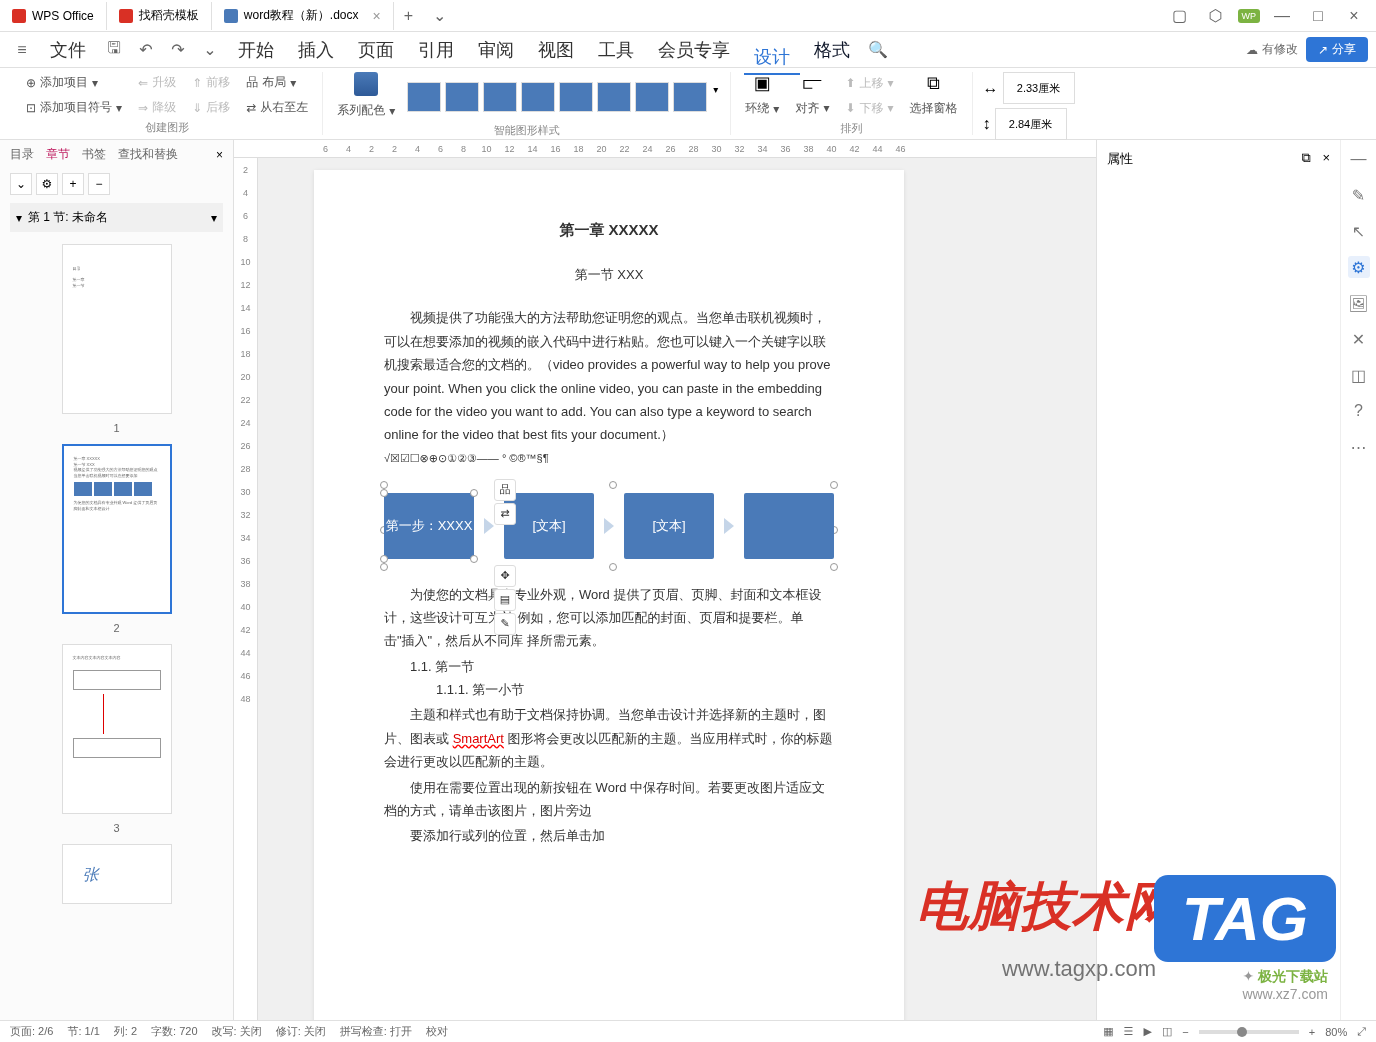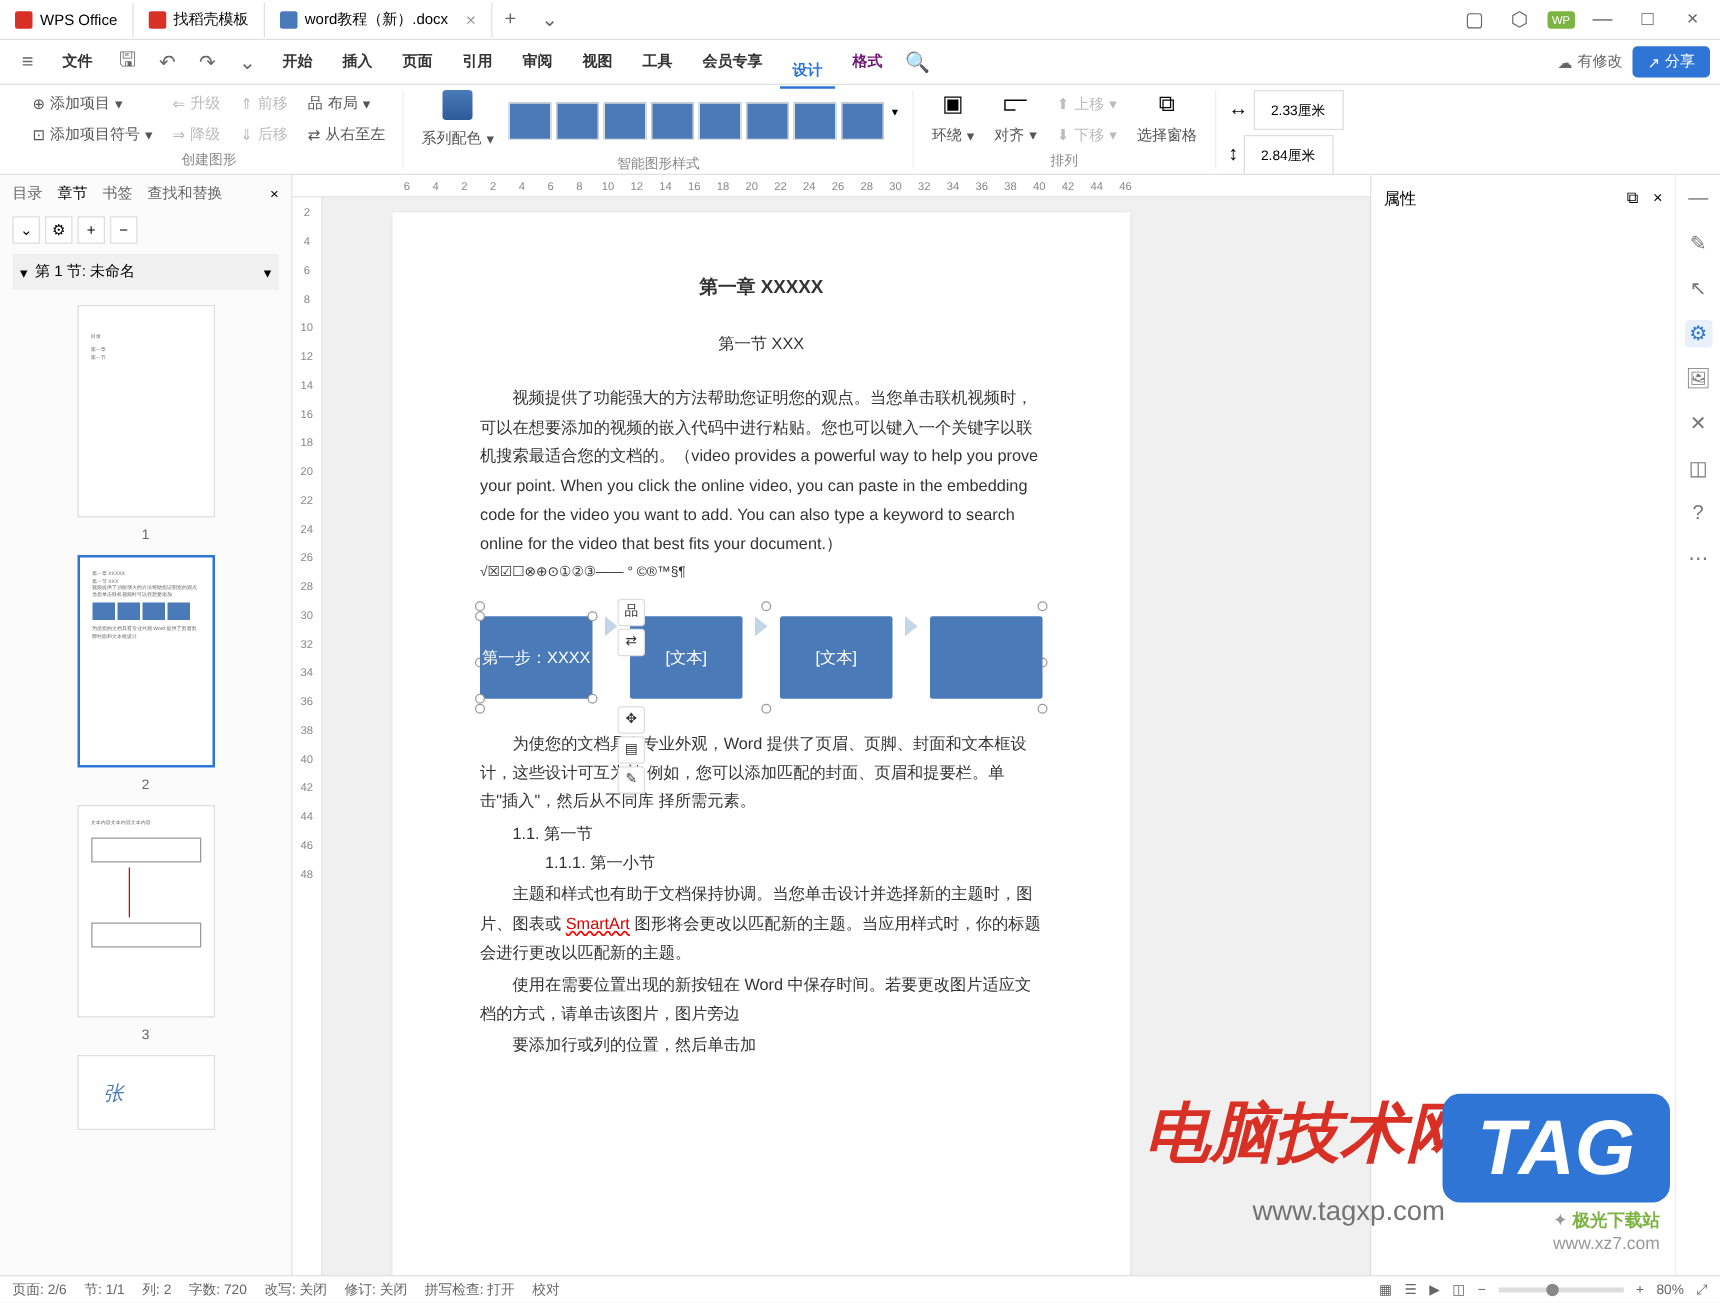--- a/index.html
+++ b/index.html
@@ -15,23 +15,23 @@
 .word-icon { background: #4a7ab8; border-radius: 2px; }
 .tab-close { margin-left: 8px; color: #999; font-size: 14px; }
 .tab-add { padding: 0 10px; font-size: 16px; color: #666; }
 .title-right { margin-left: auto; display: flex; align-items: center; gap: 8px; padding-right: 8px; }
 .icon-btn { width: 28px; height: 28px; display: flex; align-items: center; justify-content: center; color: #666; cursor: pointer; }
 .wp-badge { background: #7cb342; color: #fff; font-size: 9px; padding: 2px 4px; border-radius: 3px; }
 
 
 .menu-bar { height: 36px; background: #fff; display: flex; align-items: center; padding: 0 8px; border-bottom: 1px solid #e0e0e0; }
 .menu-left { display: flex; align-items: center; gap: 4px; }
-.menu-item { padding: 4px 10px; font-size: 12px; cursor: pointer; color: #333; font-weight: bold; }
+.menu-item { padding: 4px 10px; font-size: 18px; cursor: pointer; color: #333; }
 .menu-item.active { color: #2e75d6; border-bottom: 2px solid #2e75d6; margin-top: 16px; }
-.menu-item.format { color: #701a75; }
+.menu-item.format { color: #0f172a; }
 .menu-right { margin-left: auto; display: flex; align-items: center; gap: 8px; }
 .modify-btn { font-size: 12px; color: #666; display: flex; align-items: center; gap: 4px; }
 .share-btn { background: #2e75d6; color: #fff; padding: 4px 12px; font-size: 12px; border-radius: 4px; display: flex; align-items: center; gap: 4px; }
 
 
 .ribbon { height: 72px; background: #fff; display: flex; border-bottom: 1px solid #e0e0e0; padding: 4px 12px; }
 .ribbon-group { display: flex; flex-direction: column; padding: 0 10px; border-right: 1px solid #eee; }
 .ribbon-group-content { flex: 1; display: flex; align-items: center; gap: 8px; }
 .ribbon-group-label { font-size: 11px; color: #888; text-align: center; padding-top: 2px; }
 .ribbon-btn { display: flex; align-items: center; gap: 4px; font-size: 12px; color: #555; cursor: pointer; padding: 2px 4px; }
@@ -40,21 +40,21 @@
 .style-row { display: flex; gap: 4px; }
 .size-input { width: 72px; height: 32px; font-size: 11px; padding: 0 4px; border: 1px solid #ddd; text-align: center; }
 
 
 .main { display: flex; height: calc(100% - 160px); position: relative; }
 
 
 .left-panel { width: 234px; background: #fbfbfb; border-right: 1px solid #e0e0e0; display: flex; flex-direction: column; }
 .left-tabs { display: flex; padding: 6px 10px; gap: 12px; font-size: 12px; align-items: center; }
 .left-tab { cursor: pointer; color: #666; }
-.left-tab.active { color: #000000; }
+.left-tab.active { color: #be185d; }
 .left-tools { display: flex; gap: 4px; padding: 4px 10px; }
 .tool-box { width: 22px; height: 22px; border: 1px solid #ddd; display: flex; align-items: center; justify-content: center; font-size: 12px; cursor: pointer; background: #fff; }
 .section { margin: 4px 10px; padding: 6px; background: #f0f0f0; font-size: 12px; display: flex; align-items: center; cursor: pointer; }
 .thumbs { flex: 1; overflow-y: auto; padding: 8px; }
 .thumb { width: 110px; height: 170px; background: #fff; border: 1px solid #ddd; margin: 0 auto 8px; cursor: pointer; position: relative; }
 .thumb.active { border: 2px solid #2e75d6; }
 .thumb-num { text-align: center; font-size: 11px; color: #666; margin-bottom: 10px; }
 .thumb-content { padding: 10px; font-size: 4px; color: #666; line-height: 1.4; }
 .thumb-shapes { display: flex; gap: 2px; margin: 4px 0; }
 .thumb-shape { width: 18px; height: 14px; background: #4a7ab8; }
@@ -63,21 +63,21 @@
 .canvas-area { flex: 1; background: #f0f0f0; overflow: hidden; position: relative; }
 .ruler-h { height: 18px; background: #fff; border-bottom: 1px solid #ddd; display: flex; align-items: center; font-size: 9px; color: #888; padding-left: 80px; gap: 0; }
 .ruler-tick { width: 23px; text-align: center; }
 .ruler-v { position: absolute; left: 0; top: 18px; width: 24px; bottom: 0; background: #fff; border-right: 1px solid #ddd; font-size: 9px; color: #888; }
 .ruler-v-tick { height: 23px; display: flex; align-items: center; justify-content: center; }
 .page { position: absolute; left: 80px; top: 30px; width: 590px; min-height: 880px; background: #fff; box-shadow: 0 1px 4px rgba(0,0,0,0.1); padding: 40px 70px; font-size: 13px; line-height: 1.8; color: #333; }
 .page h1 { text-align: center; font-size: 15px; margin: 6px 0; }
 .page h2 { text-align: center; font-size: 13px; margin: 20px 0; font-weight: normal; }
 .page p { text-indent: 2em; margin: 2px 0; }
 .smartart-container { position: relative; margin: 16px 0; }
-.smartart { display: flex; gap: 10px; padding: 8px 0; }
+.smartart { display: flex; gap: 10px; align-items: center; padding: 8px 0; }
 .sa-box { width: 90px; height: 66px; background: #4a7ab8; color: #fff; display: flex; align-items: center; justify-content: center; font-size: 13px; text-align: center; border-radius: 2px; position: relative; }
 .sa-arrow { width: 0; height: 0; border-left: 10px solid #c5d5e8; border-top: 8px solid transparent; border-bottom: 8px solid transparent; }
 .selection-handle { position: absolute; width: 8px; height: 8px; background: #fff; border: 1px solid #999; border-radius: 50%; }
 .float-tools { position: absolute; left: 110px; top: -6px; display: flex; flex-direction: column; gap: 2px; }
 .float-tool { width: 22px; height: 22px; background: #fff; border: 1px solid #ddd; border-radius: 3px; display: flex; align-items: center; justify-content: center; font-size: 11px; cursor: pointer; }
 
 
 .right-panel { width: 280px; background: #fff; border-left: 1px solid #e0e0e0; display: flex; }
 .right-content { flex: 1; padding: 10px; }
 .right-header { font-size: 13px; display: flex; align-items: flex-start; justify-content: space-between; }

